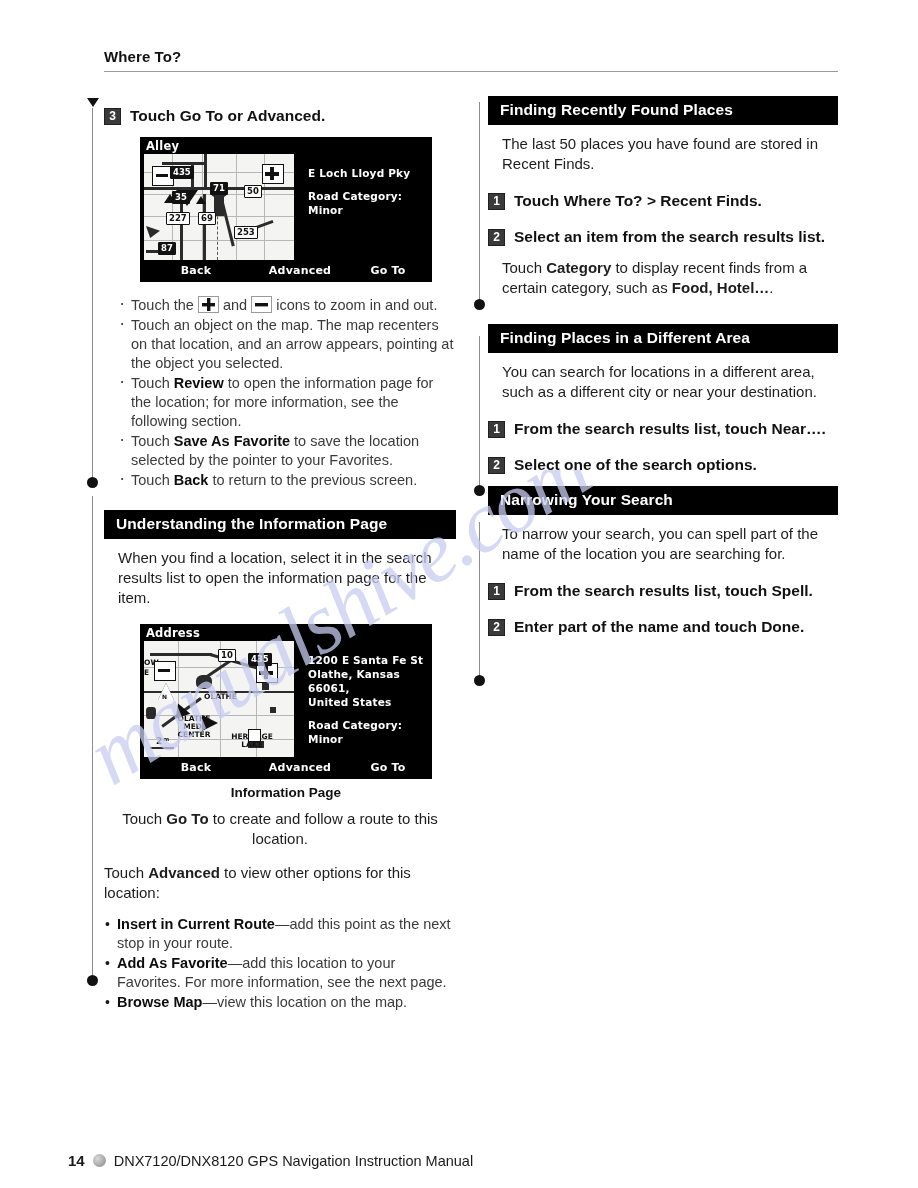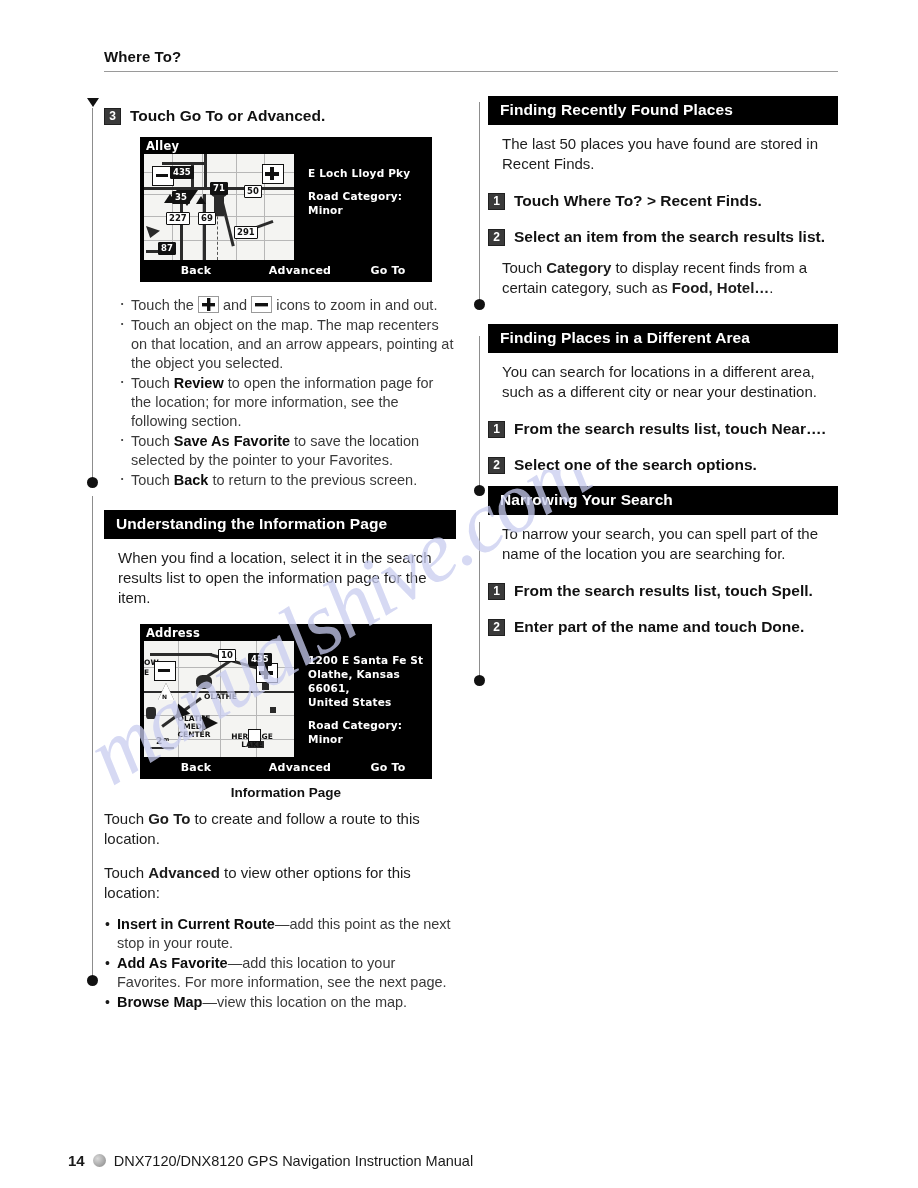--- a/index.html
+++ b/index.html
@@ -366,21 +366,21 @@
         <div class="zoombtn" style="left:118px;top:10px;">
           <i style="left:7px;top:2px;width:4px;height:13px;"></i>
           <i style="left:2px;top:7px;width:14px;height:4px;"></i>
         </div>
 
         <div class="shield dark" style="left:26px;top:12px;">435</div>
         <div class="shield dark" style="left:28px;top:37px;">35</div>
         <div class="shield" style="left:22px;top:58px;">227</div>
         <div class="shield" style="left:54px;top:58px;">69</div>
         <div class="shield" style="left:100px;top:31px;">50</div>
-        <div class="shield" style="left:90px;top:72px;">291</div>
+        <div class="shield" style="left:90px;top:72px;">253</div>
         <div class="shield dark" style="left:66px;top:28px;">71</div>
         <div class="shield dark" style="left:14px;top:88px;">87</div>
       </div>
       <div class="info">
         <div>E Loch Lloyd Pky</div>
         <div class="gap"></div>
         <div>Road Category: Minor</div>
       </div>
     </div>
     <div class="footbar">
@@ -470,21 +470,21 @@
       </div>
     </div>
     <div class="footbar">
       <div class="b1">Back</div>
       <div class="b2">Advanced</div>
       <div class="b3">Go To</div>
     </div>
   </div>
   <div class="caption">Information Page</div>
 
-  <p class="body" style="margin-left:0;">Touch <b>Go To</b> to create and follow a route to this location.</p>
+  <p class="body" style="margin-left:0;text-align:center;">Touch <b>Go To</b> to create and follow a route to this location.</p>
   <p class="body" style="margin-top:14px; margin-left:0;">Touch <b>Advanced</b> to view other options for this location:</p>
 
   <ul class="bullets dots" style="margin-top:12px; padding-left:0;">
     <li><b>Insert in Current Route</b>—add this point as the next stop in your route.</li>
     <li><b>Add As Favorite</b>—add this location to your Favorites. For more information, see the next page.</li>
     <li><b>Browse Map</b>—view this location on the map.</li>
   </ul>
 </div>
 
 <div class="col col-right">

